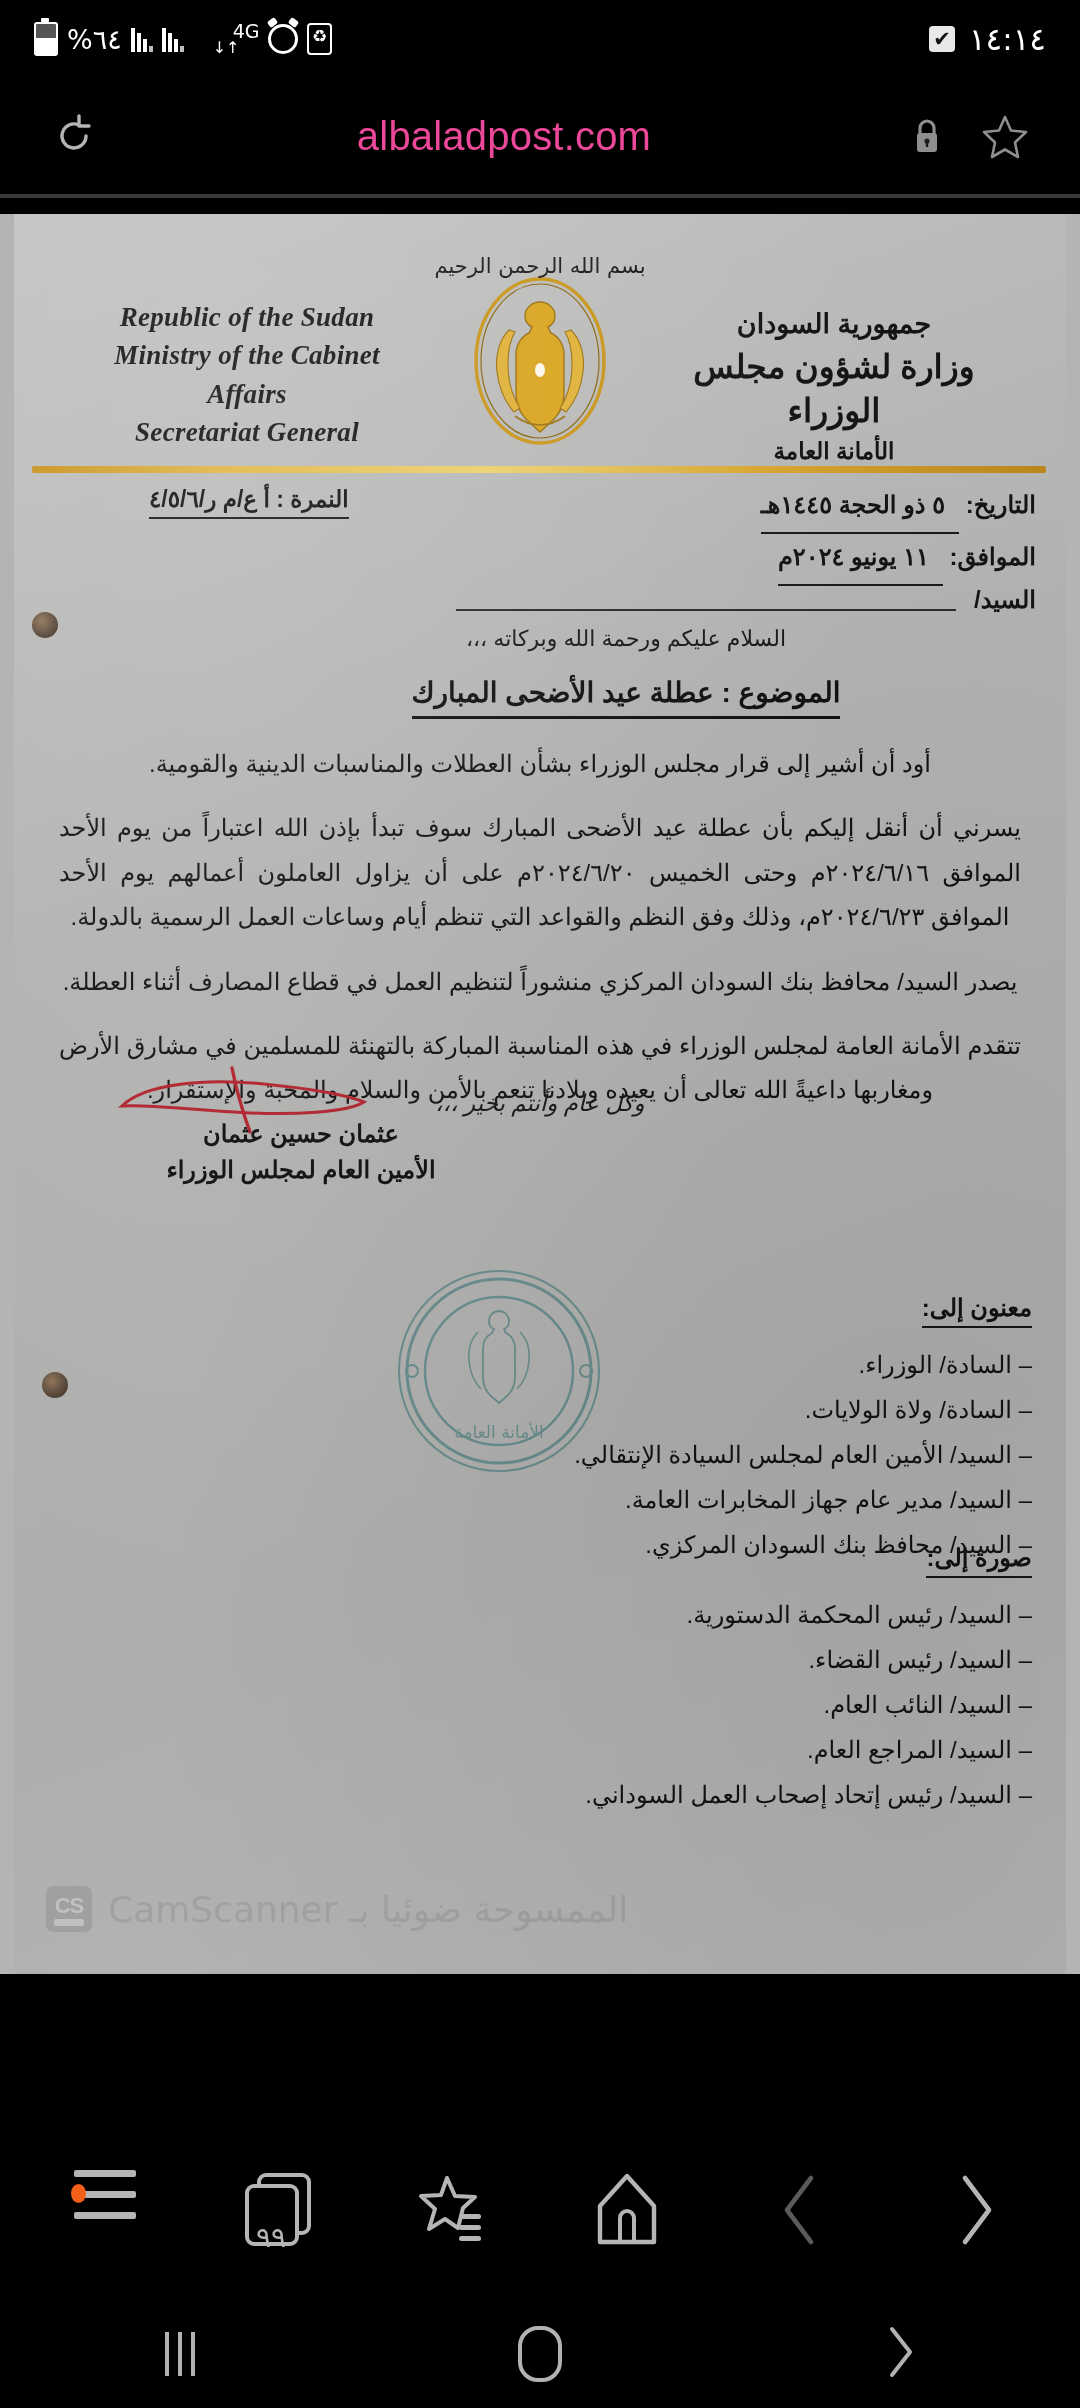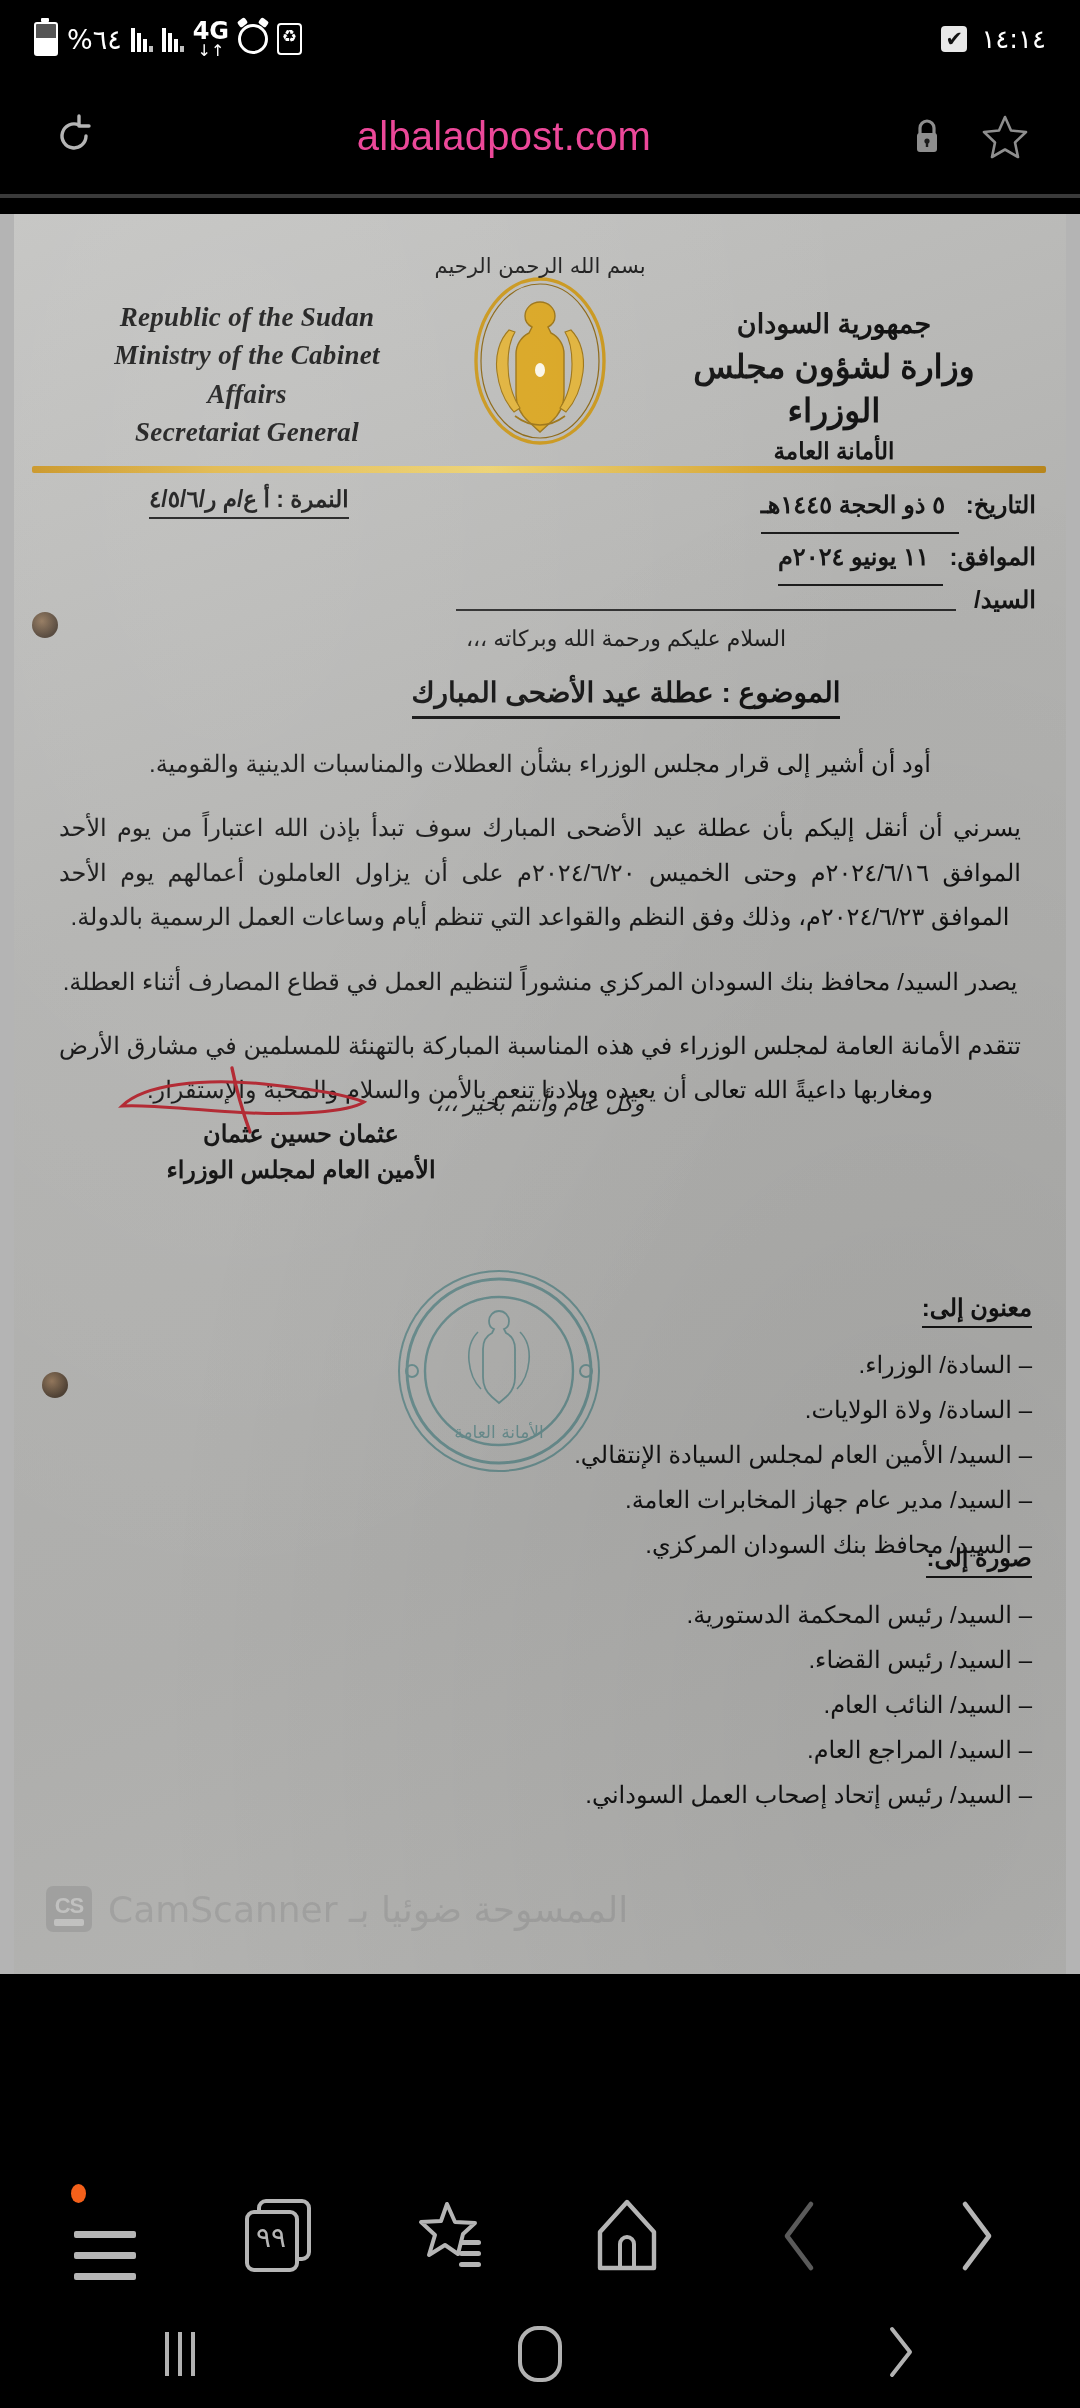--- a/index.html
+++ b/index.html
@@ -76,23 +76,24 @@
   .signal i:nth-child(3) { height: 13px; }
   .signal i:nth-child(4) { height: 6px; opacity: .75; }
   .net-4g {
     display: flex;
     flex-direction: column;
     align-items: center;
     line-height: .95;
   }
   .net-4g .lbl {
     color: #fff;
-    font-size: 24px;
-    font-weight: bold;
+    font-size: 19px;
+    font-weight: normal;
     font-family: "DejaVu Sans", sans-serif;
+    margin-left: 40px;
   }
   .net-4g .arr {
     color: #fff;
     font-size: 16px;
     font-family: "DejaVu Sans", sans-serif;
   }
   .alarm-icon {
     width: 24px; height: 24px;
     border: 3px solid #fff;
     border-radius: 50%;
@@ -133,21 +134,21 @@
     justify-content: center;
   }
   .check-box span {
     color: #111;
     font-size: 21px;
     line-height: 1;
     font-family: "DejaVu Sans", sans-serif;
   }
   .clock {
     color: #fff;
-    font-size: 26px;
+    font-size: 31px;
     font-family: "DejaVu Sans", sans-serif;
     letter-spacing: 1px;
   }
 
   
   .urlbar {
     position: absolute;
     top: 78px; left: 0;
     width: 1080px; height: 116px;
     background: #000;
@@ -509,21 +510,21 @@
     background: #000;
     display: flex;
     align-items: center;
     justify-content: space-around;
     padding: 0 18px;
     box-sizing: border-box;
   }
   .bb-item {
     width: 120px; height: 110px;
     display: flex;
-    align-items: flex-end;
+    align-items: flex-start;
     justify-content: center;
     position: relative;
   }
   .menu-dot {
     position: absolute;
     top: 14px; left: 26px;
     width: 15px; height: 19px;
     border-radius: 50%;
     background: #f4601a;
   }

